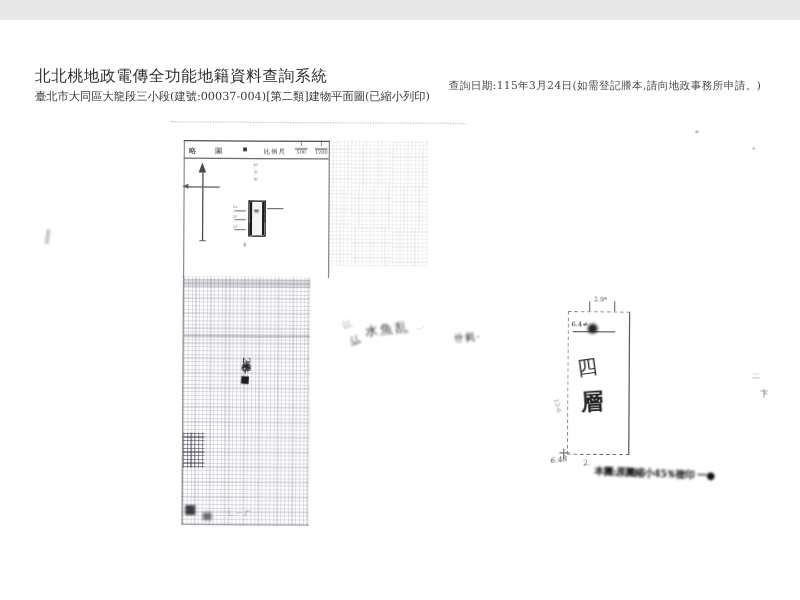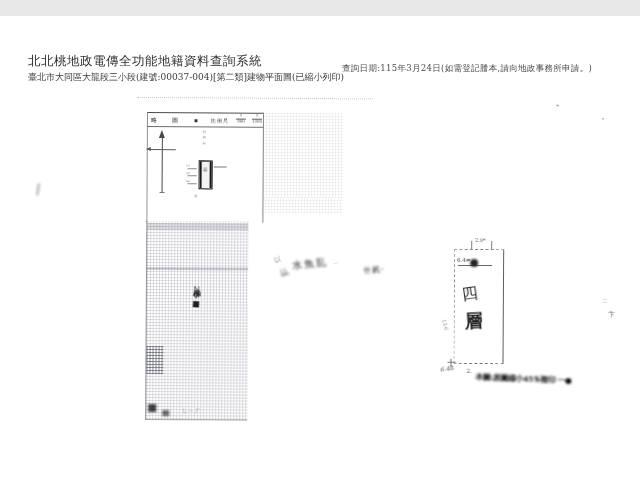--- a/index.html
+++ b/index.html
@@ -3,21 +3,21 @@
 <meta charset="utf-8">
 <style>
   html,body{margin:0;padding:0;background:#e8e8e8;}
   .screen{position:relative;width:640px;height:480px;background:#ffffff;overflow:hidden;
           font-family:"DejaVu Serif","Liberation Serif",serif;margin-top:16px;}
   .abs{position:absolute;}
 
   
   .sys-title{left:28px;top:37px;font-size:12.5px;color:#2d2d30;letter-spacing:.5px;white-space:nowrap;}
   .doc-title{left:28px;top:55px;font-size:9px;color:#3a3a3e;white-space:nowrap;}
-  .query-note{left:342px;top:47px;font-size:8.5px;color:#4a4a4e;white-space:nowrap;letter-spacing:.3px;}
+  .query-note{left:359px;top:47px;font-size:8.5px;color:#4a4a4e;white-space:nowrap;letter-spacing:.3px;}
 
   
   .scan{left:0;top:0;width:640px;height:480px;transform:rotate(.35deg);transform-origin:150px 100px;}
 
   .dots-top{left:137px;top:81px;width:236px;height:0;border-top:1px dotted #c6c6ca;}
   .speck{background:#b5b5ba;border-radius:50%;}
 
   
   .form-box{left:147px;top:96px;width:115px;height:109px;
             border-top:1.5px solid #4c4c52;border-left:1px solid #90909a;border-right:1px solid #8a8a94;}

